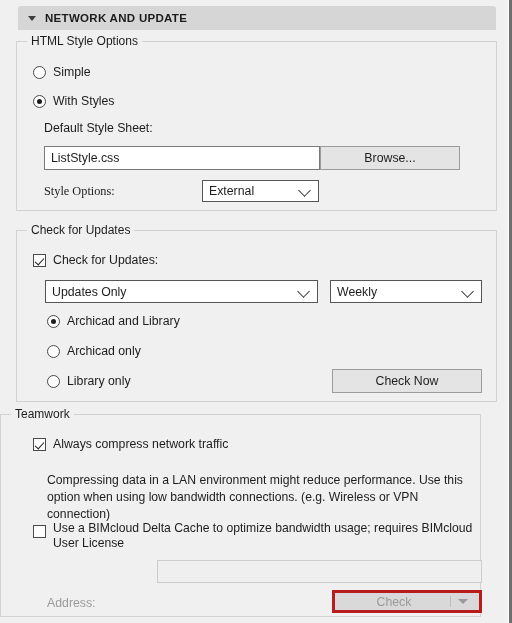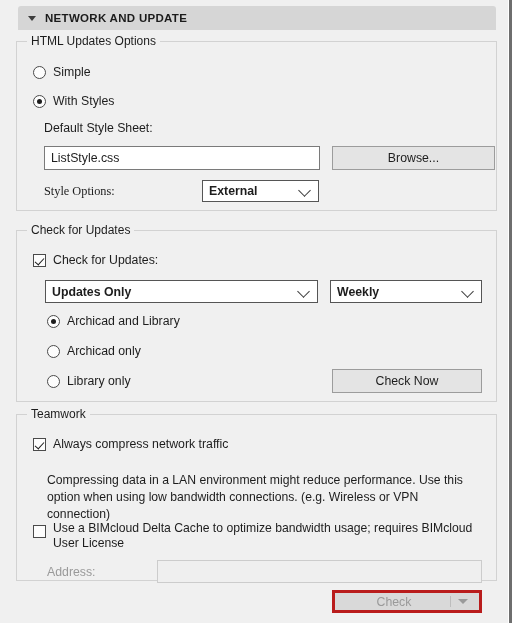--- a/index.html
+++ b/index.html
@@ -113,21 +113,21 @@
     border-width: 0 1.6px 1.6px 0;
     transform: rotate(42deg);
   }
   .lbl { line-height: 14px; }
 
   .field-label {
     position: absolute;
     font-size: 12.3px;
     color: #1d1d1d;
   }
-  .field-label.disabled { color: #9a9a9a; }
+  .field-label.disabled { color: #9a9a9a; margin-top: 31px; }
 
   .textinput {
     position: absolute;
     box-sizing: border-box;
     background: #ffffff;
     border: 1px solid #7a7a7a;
     font-size: 12.3px;
     color: #1d1d1d;
     padding: 0 6px;
     display: flex; align-items: center;
@@ -140,21 +140,20 @@
 
   .combo {
     position: absolute;
     box-sizing: border-box;
     background: #ffffff;
     border: 1px solid #555555;
     font-size: 12.3px;
     color: #1d1d1d;
     display: flex; align-items: center;
     padding-left: 6px;
-    font-weight: bold;
   }
   .combo .chev {
     position: absolute;
     right: 9px; top: 50%;
     width: 8px; height: 8px;
     margin-top: -5px;
     border-left: 1.4px solid #3a3a3a;
     border-bottom: 1.4px solid #3a3a3a;
     transform: rotate(-45deg);
   }
@@ -215,40 +214,40 @@
 
   <div class="panel-edge-inner"></div>
   <div class="panel-edge"></div>
 
   <div class="section-header">
     <span class="tri"></span>
     <span class="section-title">NETWORK AND UPDATE</span>
   </div>
 
   <div class="group" style="left:16px; top:41px; width:481px; height:170px;">
-    <span class="group-label">HTML Updates Options</span>
+    <span class="group-label">HTML Style Options</span>
   </div>
 
   <div class="radio-row" style="left:33px; top:65px;">
     <span class="radio"></span>
     <span class="lbl">Simple</span>
   </div>
 
   <div class="radio-row" style="left:33px; top:94px;">
     <span class="radio on"></span>
     <span class="lbl">With Styles</span>
   </div>
 
   <span class="field-label" style="left:44px; top:121px;">Default Style Sheet:</span>
 
   <div class="textinput" style="left:44px; top:146px; width:276px; height:24px;">
     <span>ListStyle.css</span>
   </div>
 
-  <div class="button" style="left:332px; top:146px; width:163px; height:24px;">
+  <div class="button" style="left:320px; top:146px; width:140px; height:24px;">
     <span>Browse...</span>
   </div>
 
   <span class="field-label" style="left:44px; top:184px;font-family:Liberation Serif, serif;">Style Options:</span>
 
   <div class="combo" style="left:202px; top:180px; width:117px; height:22px;">
     <span>External</span>
     <span class="chev"></span>
   </div>
 
@@ -283,21 +282,21 @@
 
   <div class="radio-row" style="left:47px; top:374px;">
     <span class="radio"></span>
     <span class="lbl">Library only</span>
   </div>
 
   <div class="button" style="left:332px; top:369px; width:150px; height:24px;">
     <span>Check Now</span>
   </div>
 
-  <div class="group" style="left:16px; top:414px; width:481px; height:167px;">
+  <div class="group" style="left:0; top:414px; width:481px; height:203px;">
     <span class="group-label">Teamwork</span>
   </div>
 
   <div class="check-row" style="left:33px; top:437px;">
     <span class="checkbox on"></span>
     <span class="lbl">Always compress network traffic</span>
   </div>
 
   <div class="helptext" style="left:47px; top:472px;">Compressing data in a LAN environment might reduce performance. Use this option when using low bandwidth connections. (e.g. Wireless or VPN connection)</div>
 

